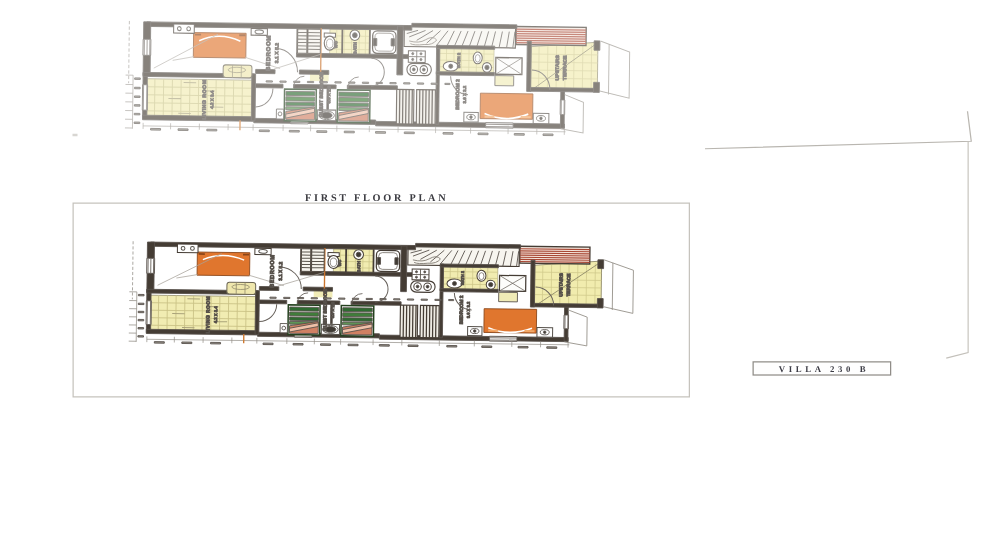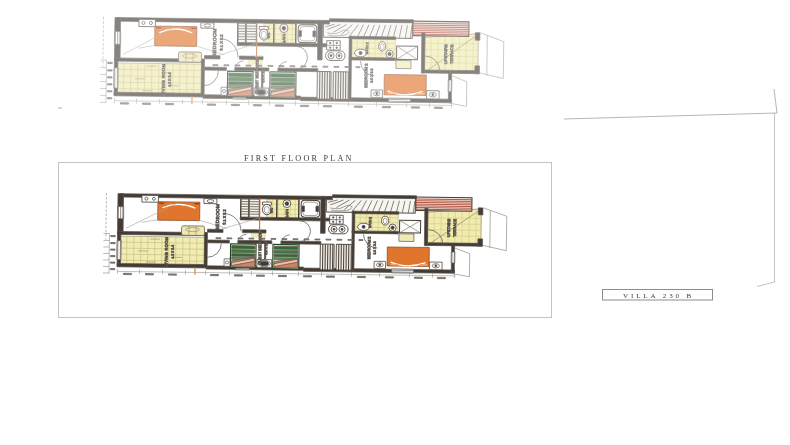--- a/index.html
+++ b/index.html
@@ -1,17 +1,17 @@
 <!DOCTYPE html>
 <html><head>
 <meta charset="utf-8">
 <style>
   html,body{margin:0;padding:0;background:#ffffff;}
   #page{position:relative;width:790px;height:445px;background:#ffffff;overflow:hidden;
-        font-family:"Liberation Sans", sans-serif;}
+        font-family:"Liberation Sans", sans-serif;font-weight:bold;}
   svg{display:block}
 </style>
 </head>
 <body>
 
 <div id="page">
 <svg width="790" height="445" viewBox="0 0 790 445">
 <defs>
 <g id="plan" stroke-linecap="butt">
 

